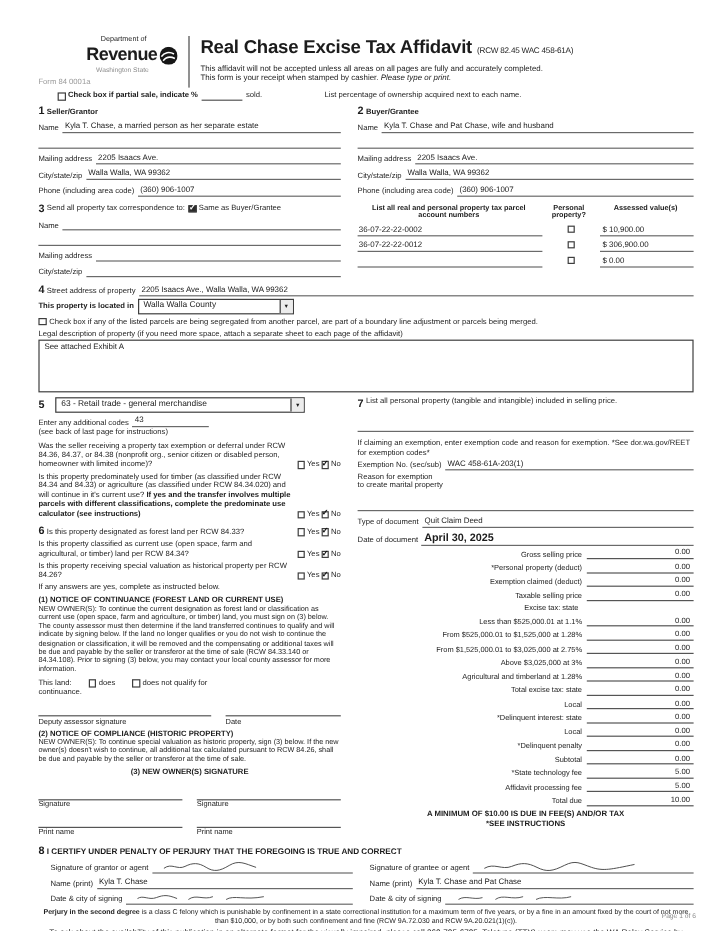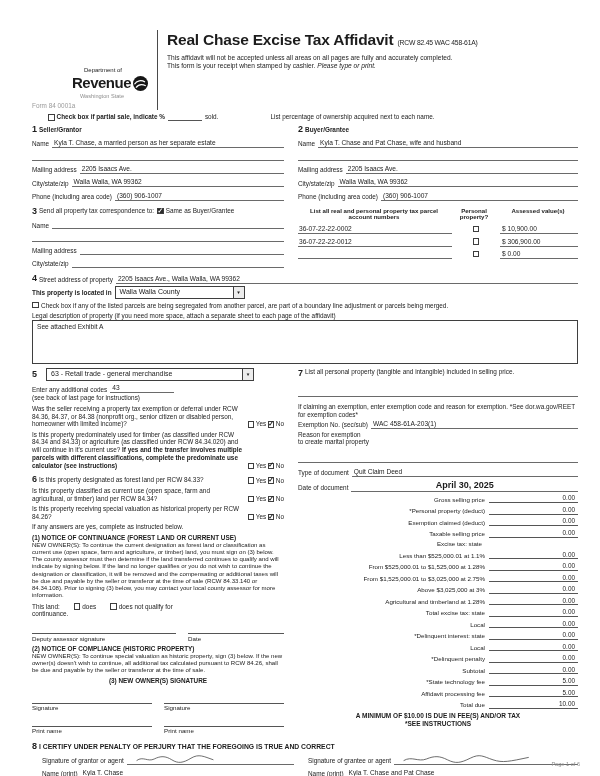--- a/index.html
+++ b/index.html
@@ -1,21 +1,21 @@
 <!DOCTYPE html>
 <html><head>
 <meta charset="utf-8">
 <style>
   html,body{margin:0;padding:0;width:600px;height:776px;overflow:hidden;background:#fff;
     font-family:"Liberation Sans",sans-serif;color:#1c1c1c;font-size:6.4px;line-height:1.22;}
   .page{box-sizing:border-box;width:600px;height:776px;padding:30px 22px 0 32px;position:relative;}
 
   
   .header{display:flex;gap:9px;margin-bottom:3px;}
-  .logo{width:116px;flex:none;margin-top:37px;}
+  .logo{width:116px;flex:none;}
   .logo-top{font-size:6px;text-align:right;margin-right:26px;}
   .logo-row{display:flex;justify-content:flex-end;align-items:center;gap:2px;}
   .logo-name{font-size:15px;font-weight:bold;letter-spacing:-0.5px;}
   .logo-sub{font-size:5.6px;color:#8d8d8d;text-align:right;margin-right:24px;}
   .logo-form{font-size:6.4px;color:#9a9a9a;margin-top:3px;}
   .vline{width:1px;background:#4a4a4a;flex:none;}
   .titleblock{flex:1;padding-top:1px;}
   .title{font-size:15.5px;font-weight:bold;letter-spacing:-0.2px;white-space:nowrap;}
   .rcw{font-size:6.8px;font-weight:normal;}
   .notice{font-size:6.6px;margin-top:4px;}
@@ -365,21 +365,21 @@
       <div style="margin-top:2px;">Reason for exemption</div>
       <div>to create marital property</div>
       <div class="fline" style="margin-top:8px;">
           <span class="fill"></span>
         </div>
 
       <div class="fline" style="margin-top:5px;">
         <span class="lbl">Type of document</span>
         <span class="fill">Quit Claim Deed</span>
       </div>
-      <div class="fline" style="margin-top:3px;text-align:center;">
+      <div class="fline" style="margin-top:3px;">
         <span class="lbl">Date of document</span>
         <span class="fill" style="font-size:9px;font-weight:bold;">April 30, 2025</span>
       </div>
 
       <div>
 
           <div class="tax-row">
             <span class="tax-lbl">Gross selling price</span>
             <span class="tax-line">0.00</span>
           </div>

